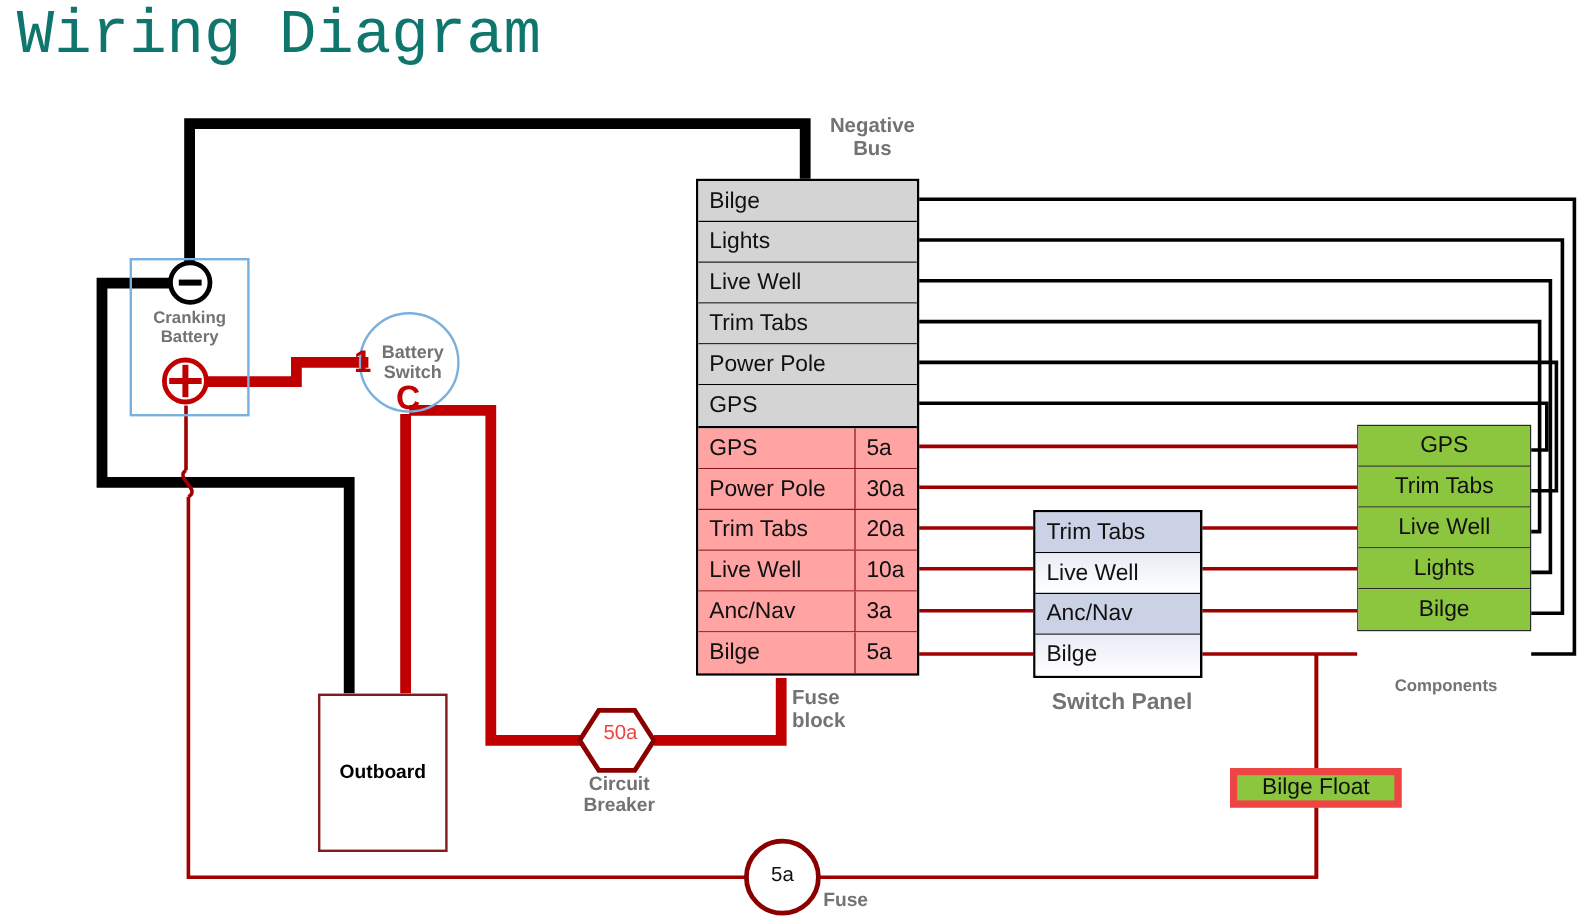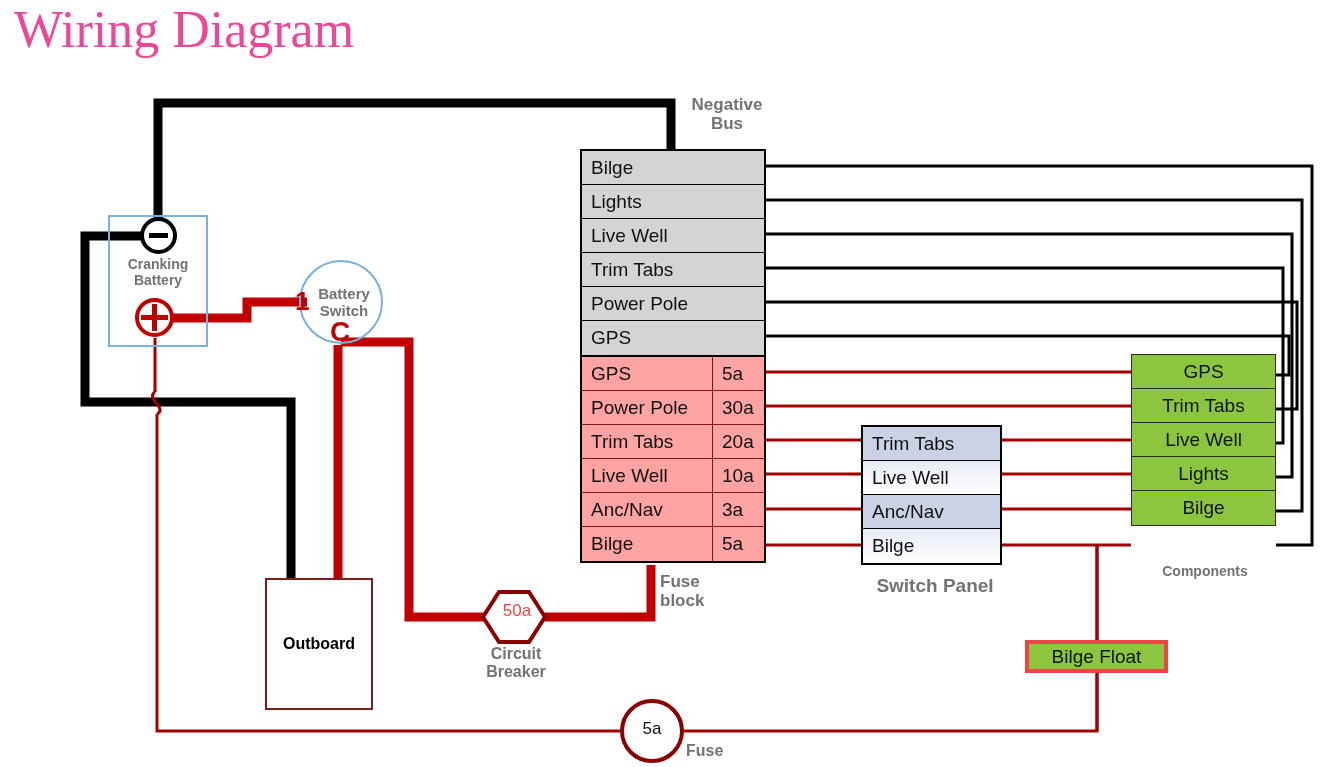--- a/index.html
+++ b/index.html
@@ -1,22 +1,22 @@
 <!DOCTYPE html>
 <html><head>
 <meta charset="utf-8">
 <style>
   html,body{margin:0;padding:0;background:#ffffff;}
   body{width:1322px;height:767px;position:relative;overflow:hidden;
        font-family:"Liberation Sans","DejaVu Sans",sans-serif;}
   #stage{position:absolute;left:0;top:0;width:1322px;height:767px;}
   svg#wires{position:absolute;left:0;top:0;width:1322px;height:767px;}
 
-  .ttl{position:absolute;left:14px;top:0px;font-size:52px;color:#ec4899;
-       font-family:Liberation Serif, serif;font-weight:400;letter-spacing:0px;}
+  .ttl{position:absolute;left:14px;top:0px;font-size:52px;color:#0f766e;
+       font-family:Liberation Mono, monospace;font-weight:400;letter-spacing:0px;}
 
   .lbl{position:absolute;font-weight:bold;color:#737373;text-align:center;line-height:1.12;}
 
   
   #fuseblock{position:absolute;left:580px;top:149px;width:186px;
              border:2px solid #000;box-sizing:border-box;}
   .grow{height:34px;box-sizing:border-box;background:#d4d4d4;
         border-bottom:1px solid #000;display:flex;align-items:center;
         padding-left:9px;font-size:19px;color:#111;}
   .grow:last-of-type{border-bottom:none;}
@@ -40,21 +40,21 @@
   
   #components{position:absolute;left:1131px;top:354px;width:145px;
               border:1px solid #2b2b2b;box-sizing:border-box;}
   .crow{height:34px;box-sizing:border-box;background:#8cc63e;
         border-bottom:1px solid #2b2b2b;display:flex;align-items:center;
         justify-content:center;font-size:19px;color:#111;}
   .crow:last-child{border-bottom:none;}
 
   
   #bilgefloat{position:absolute;left:1025px;top:640px;width:143px;height:33px;
-              background:#8cc63e;border:4px solid #ef4444;box-sizing:border-box;
+              background:#8cc63e;border:6px solid #ef4444;box-sizing:border-box;
               display:flex;align-items:center;justify-content:center;
               font-size:19px;color:#111;}
 
   
   #outboard{position:absolute;left:265px;top:578px;width:108px;height:132px;
             border:2px solid #7f1d1d;box-sizing:border-box;background:#fff;
             display:flex;align-items:center;justify-content:center;
             font-size:16px;font-weight:bold;color:#000;}
 
   

